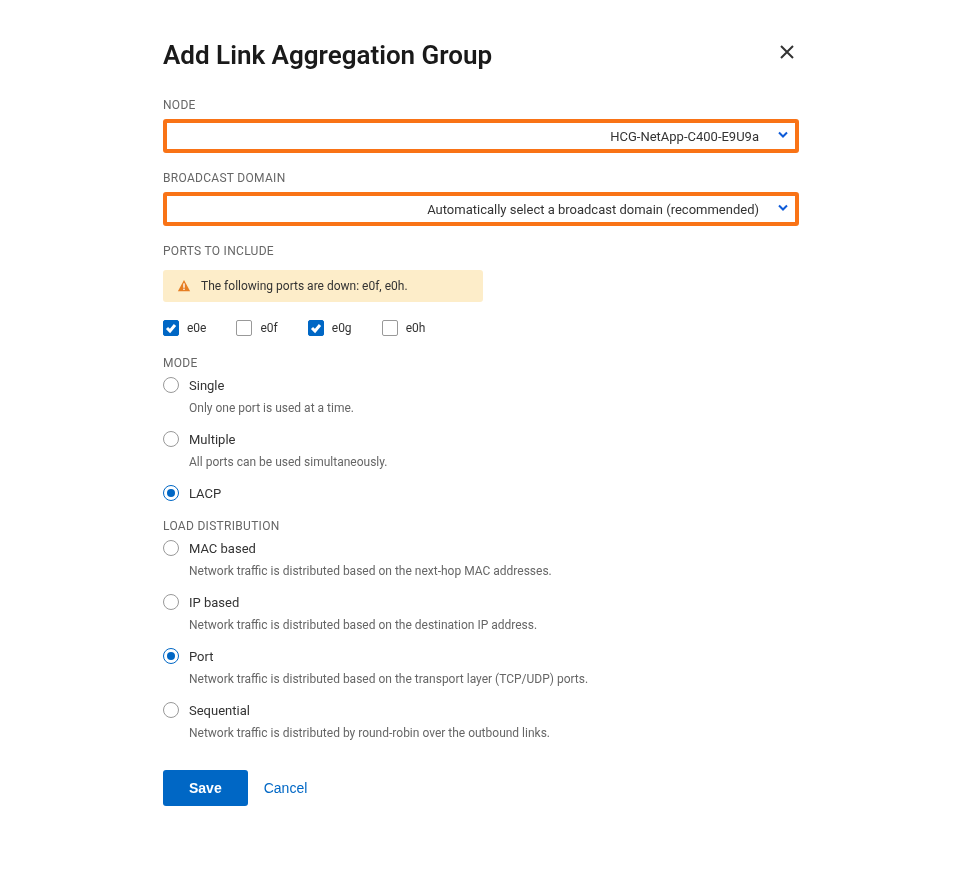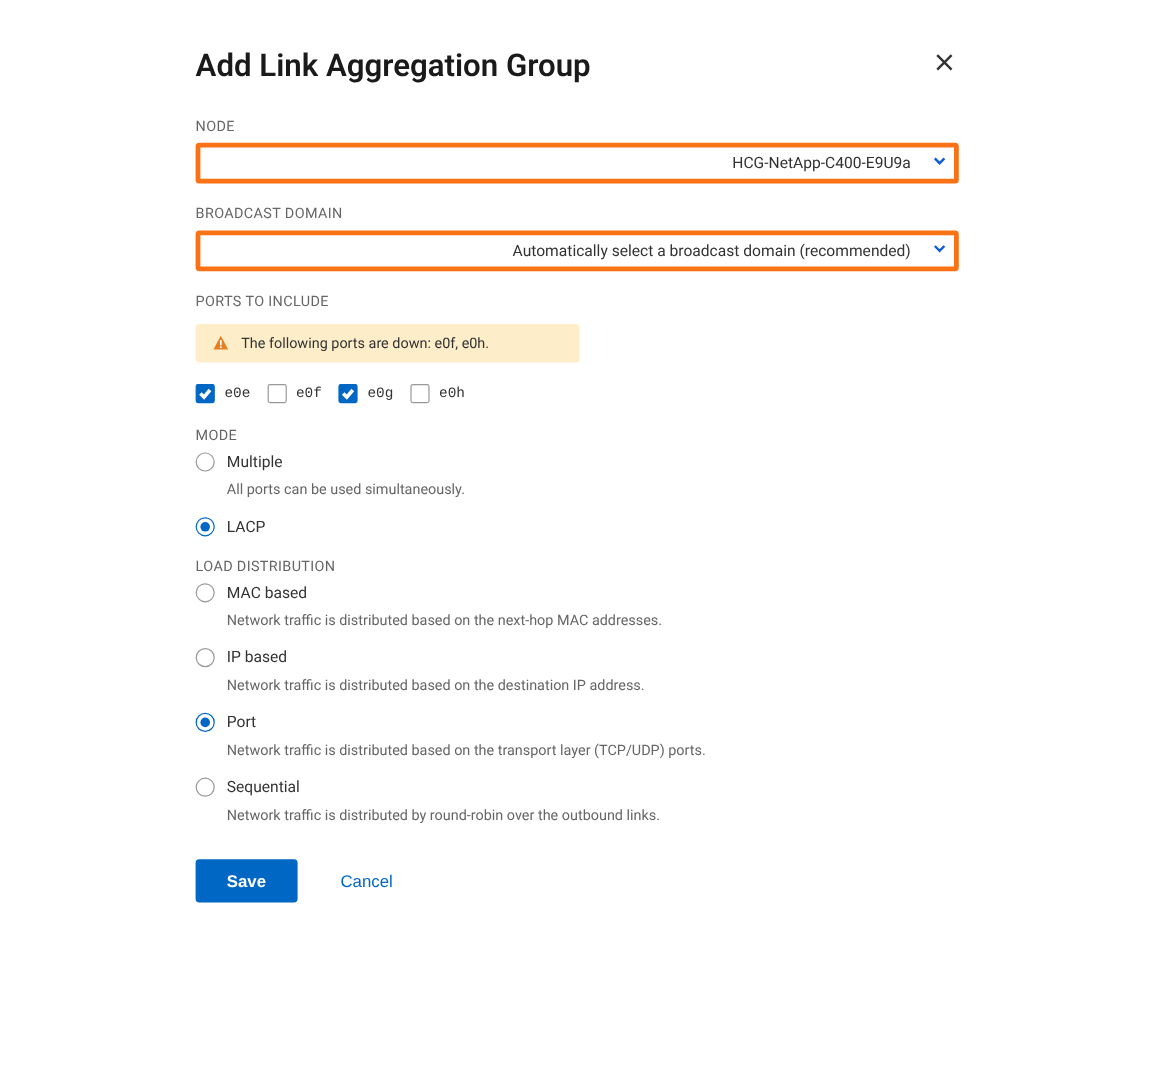--- a/index.html
+++ b/index.html
@@ -102,23 +102,22 @@
     .warning-icon svg {
       width: 14px;
       height: 14px;
     }
     .warning-text {
       font-size: 12px;
       color: #333;
     }
     .checkbox-row {
       display: flex;
-      gap: 14px;
+      gap: 30px;
       margin-bottom: 20px;
-      font-family: Liberation Mono, monospace;
     }
     .checkbox-item {
       display: flex;
       align-items: center;
       gap: 8px;
       cursor: pointer;
     }
     .chk {
       width: 16px;
       height: 16px;
@@ -185,21 +184,21 @@
       font-size: 12px;
       color: #666;
       margin-left: 26px;
       margin-top: 6px;
       max-width: 400px;
       line-height: 1.5;
     }
     .button-row {
       display: flex;
       align-items: center;
-      gap: 36px;
+      gap: 16px;
       margin-top: 28px;
     }
     .btn-primary {
       background: #0067c5;
       color: #fff;
       border: none;
       border-radius: 3px;
       padding: 10px 26px;
       font-size: 14px;
       font-weight: 600;
@@ -289,20 +288,27 @@
         <div class="chk"></div>
         <span class="chk-label">e0h</span>
       </div>
     </div>
 
   <div class="section-label">MODE</div>
   <div class="radio-group" id="mode-group">
       <div class="radio-item">
         <div class="radio-header">
           <div class="radio"></div>
+          <span class="radio-label">Single</span>
+        </div>
+        <div class="radio-desc">Only one port is used at a time.</div>
+      </div>
+      <div class="radio-item">
+        <div class="radio-header">
+          <div class="radio"></div>
           <span class="radio-label">Multiple</span>
         </div>
         <div class="radio-desc">All ports can be used simultaneously.</div>
       </div>
       <div class="radio-item">
         <div class="radio-header">
           <div class="radio selected"></div>
           <span class="radio-label">LACP</span>
         </div>
       </div>

